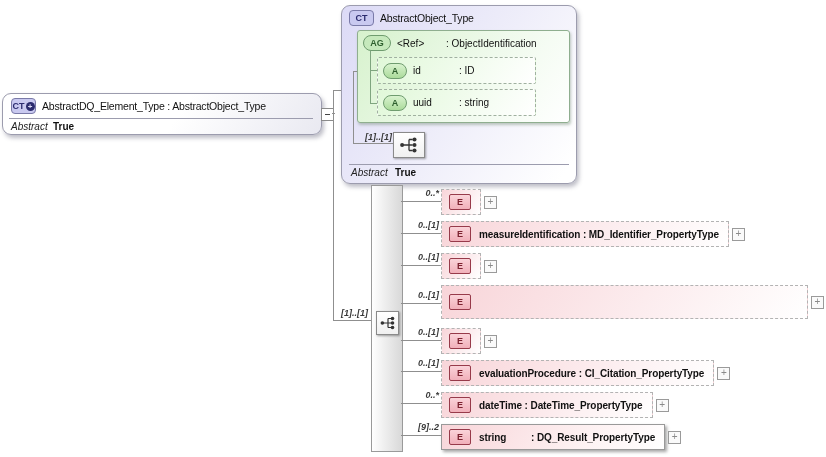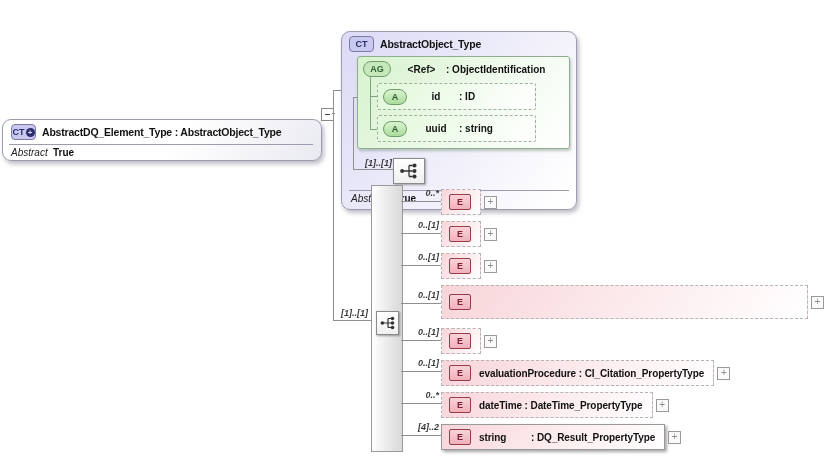--- a/index.html
+++ b/index.html
@@ -12,26 +12,25 @@
   .vline{position:absolute;width:1px;background:#8f8f8f;}
   
   .card{
     position:absolute;font:italic 700 9px "Liberation Sans",sans-serif;color:#3a3a3a;
     width:40px;text-align:right;white-space:nowrap;
   }
   
   .typebox{
     position:absolute;border:1px solid #9c9cae;border-radius:9px;
     box-shadow:2px 3px 4px rgba(110,110,130,.45);
-    margin-top:26px;
   }
   .leftbox{background:linear-gradient(125deg,#ffffff 55%,#e9e9f1 100%);}
   .ctbox{background:linear-gradient(125deg,#dcdaf6 0%,#ecebf9 45%,#ffffff 95%);}
   .tb-hdr{position:absolute;display:flex;align-items:center;gap:6px;white-space:nowrap;}
-  .tb-title{font-weight:700;font-size:10.5px;letter-spacing:-0.2px;color:#111;}
+  .tb-title{font-weight:400;font-size:10.5px;letter-spacing:-0.2px;color:#111;}
   .sep{position:absolute;height:1px;background:#9c9cae;}
   .abs-lbl{position:absolute;font:italic 10px "Liberation Sans",sans-serif;color:#222;}
   .abs-val{position:absolute;font:700 10px "Liberation Sans",sans-serif;color:#111;}
   
   .badge-ct{
     display:inline-flex;align-items:center;justify-content:center;gap:1px;
     width:23px;height:14px;border:1px solid #7a7aa8;border-radius:4px;
     background:#c9c9f0;color:#2b2b6e;font:700 9px "Liberation Sans",sans-serif;flex:none;
   }
   .badge-ct .pluscirc{
@@ -53,28 +52,27 @@
     display:inline-flex;align-items:center;justify-content:center;
     width:20px;height:14px;border:1px solid #973a4a;border-radius:2px;
     background:linear-gradient(#fad3d9,#f1b0ba);color:#7c2230;
     font:700 9px "Liberation Sans",sans-serif;flex:none;
   }
   
   .agbox{
     position:absolute;border:1px solid #8fae8f;border-radius:3px;
     background:linear-gradient(125deg,#d7f2cd 0%,#effaec 55%,#ffffff 100%);
     box-shadow:1px 2px 3px rgba(100,125,100,.4);
-    text-align:center;
   }
   .attrbox{
     position:absolute;border:1px dashed #a0b0a0;border-radius:2px;
     background:linear-gradient(125deg,#e1f8d9 0%,#ffffff 100%);
     display:flex;align-items:center;gap:6px;padding-left:5px;
   }
-  .ntext{font-weight:700;font-size:10px;color:#111;white-space:nowrap;}
+  .ntext{font-weight:400;font-size:10px;color:#111;white-space:nowrap;}
   .col48{display:inline-block;min-width:46px;}
   .col51{display:inline-block;min-width:49px;}
   .col54{display:inline-block;min-width:52px;}
   .green-v{position:absolute;width:1px;background:#7fa57f;}
   .green-h{position:absolute;height:1px;background:#7fa57f;}
   
   .seqicon{
     position:absolute;background:linear-gradient(#ffffff,#f0f0f0);
     border:1px solid #8a8a8a;box-shadow:1px 1px 2px rgba(0,0,0,.35);
     display:flex;align-items:center;justify-content:center;
@@ -205,32 +203,33 @@
   <div class="hline" style="left:401px;top:403px;width:40px;"></div>
   <div class="hline" style="left:401px;top:435px;width:40px;"></div>
 
   <span class="card" style="left:399px;top:188px;">0..*</span>
   <span class="card" style="left:399px;top:220px;">0..[1]</span>
   <span class="card" style="left:399px;top:252px;">0..[1]</span>
   <span class="card" style="left:399px;top:290px;">0..[1]</span>
   <span class="card" style="left:399px;top:327px;">0..[1]</span>
   <span class="card" style="left:399px;top:358px;">0..[1]</span>
   <span class="card" style="left:399px;top:390px;">0..*</span>
-  <span class="card" style="left:399px;top:422px;">[4]..2</span>
+  <span class="card" style="left:399px;top:422px;">[9]..2</span>
 
   <div class="erow" style="left:441px;top:189px;">
     <div class="ebox">
       <span class="badge-e">E</span>
     </div>
     <span class="plus">+</span>
   </div>
 
   <div class="erow" style="left:441px;top:221px;">
     <div class="ebox">
       <span class="badge-e">E</span>
+      <span class="etext"><span>measureIdentification</span> <span>: MD_Identifier_PropertyType</span></span>
     </div>
     <span class="plus">+</span>
   </div>
 
   <div class="erow" style="left:441px;top:253px;">
     <div class="ebox">
       <span class="badge-e">E</span>
     </div>
     <span class="plus">+</span>
   </div>

